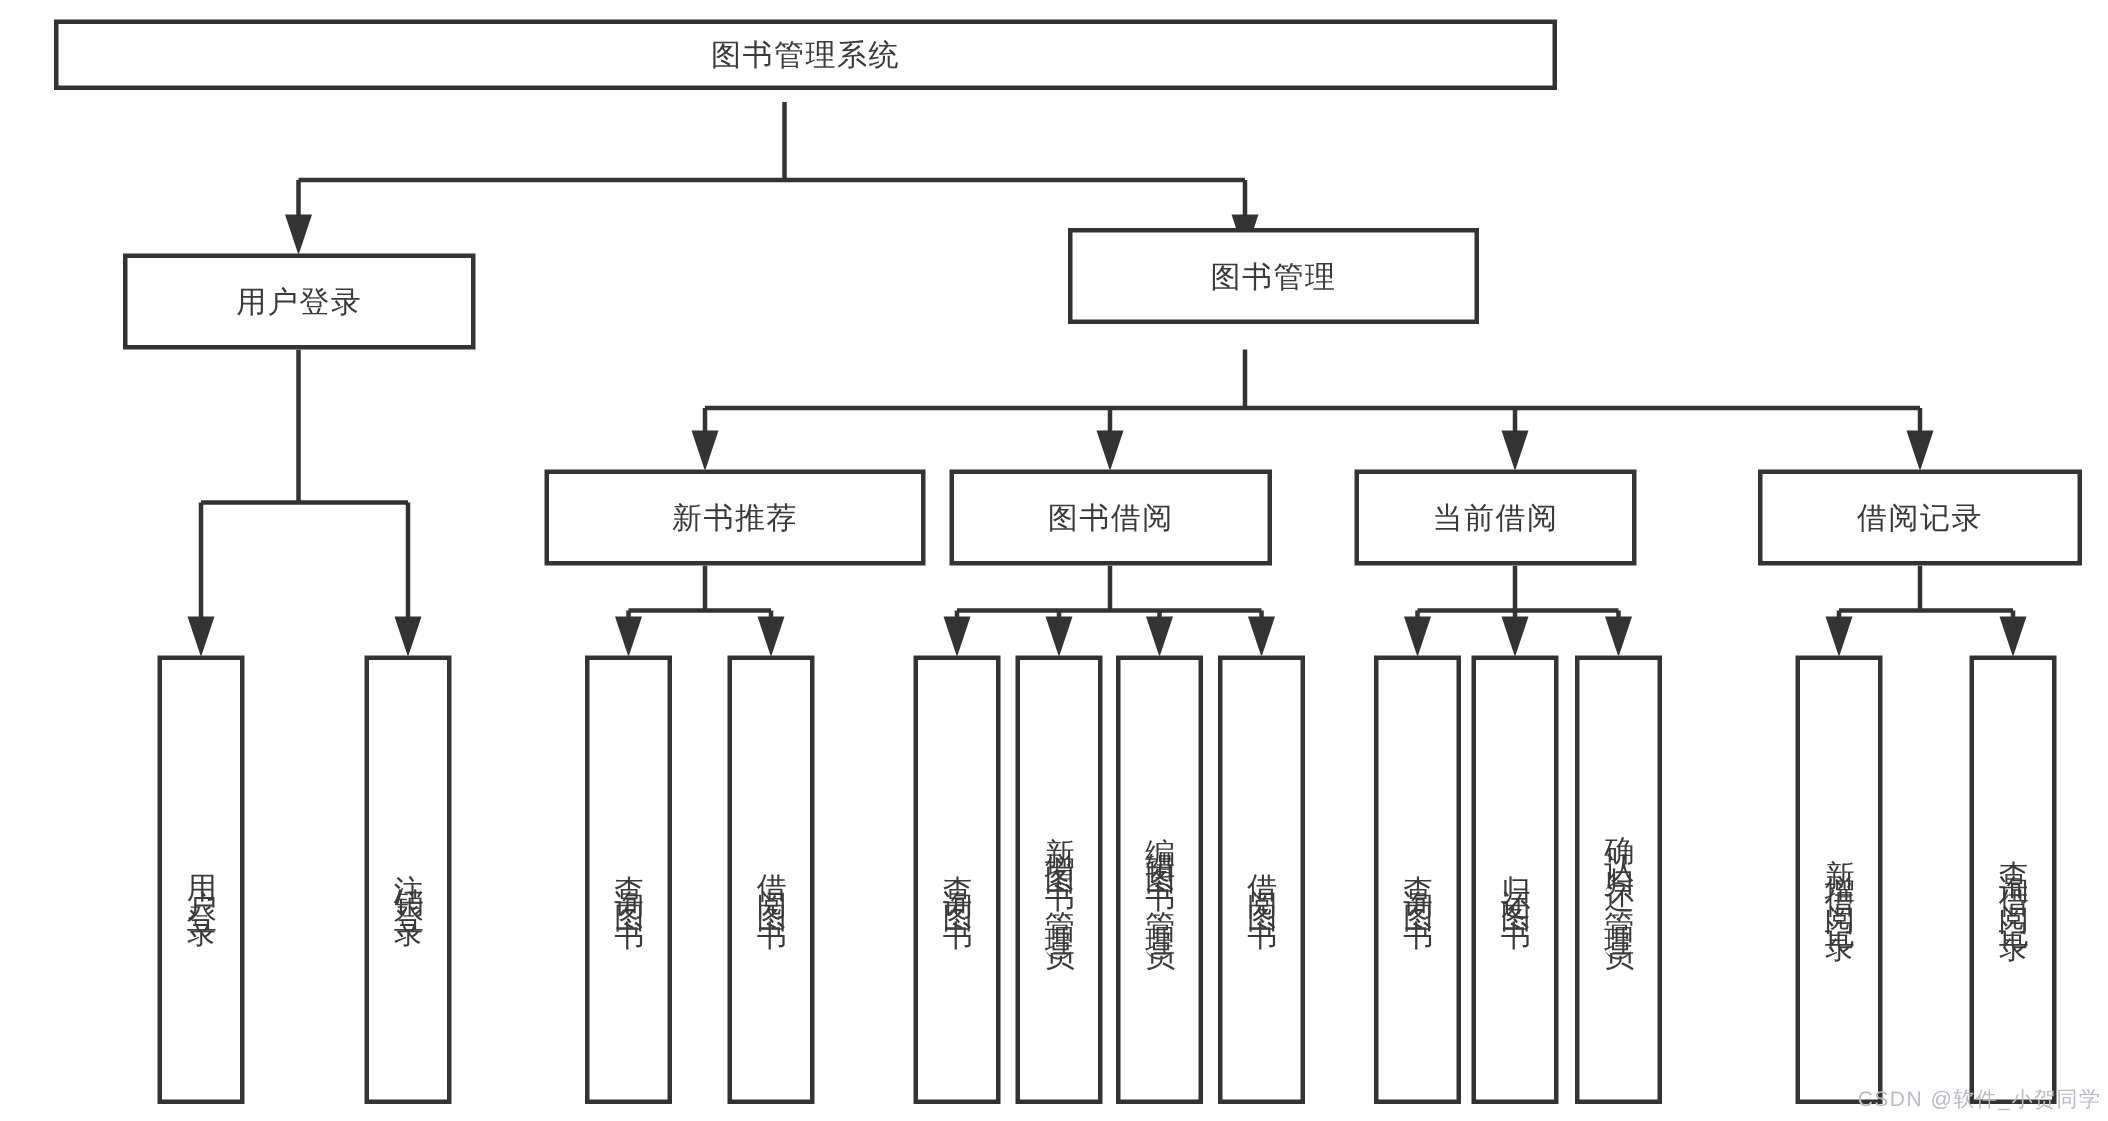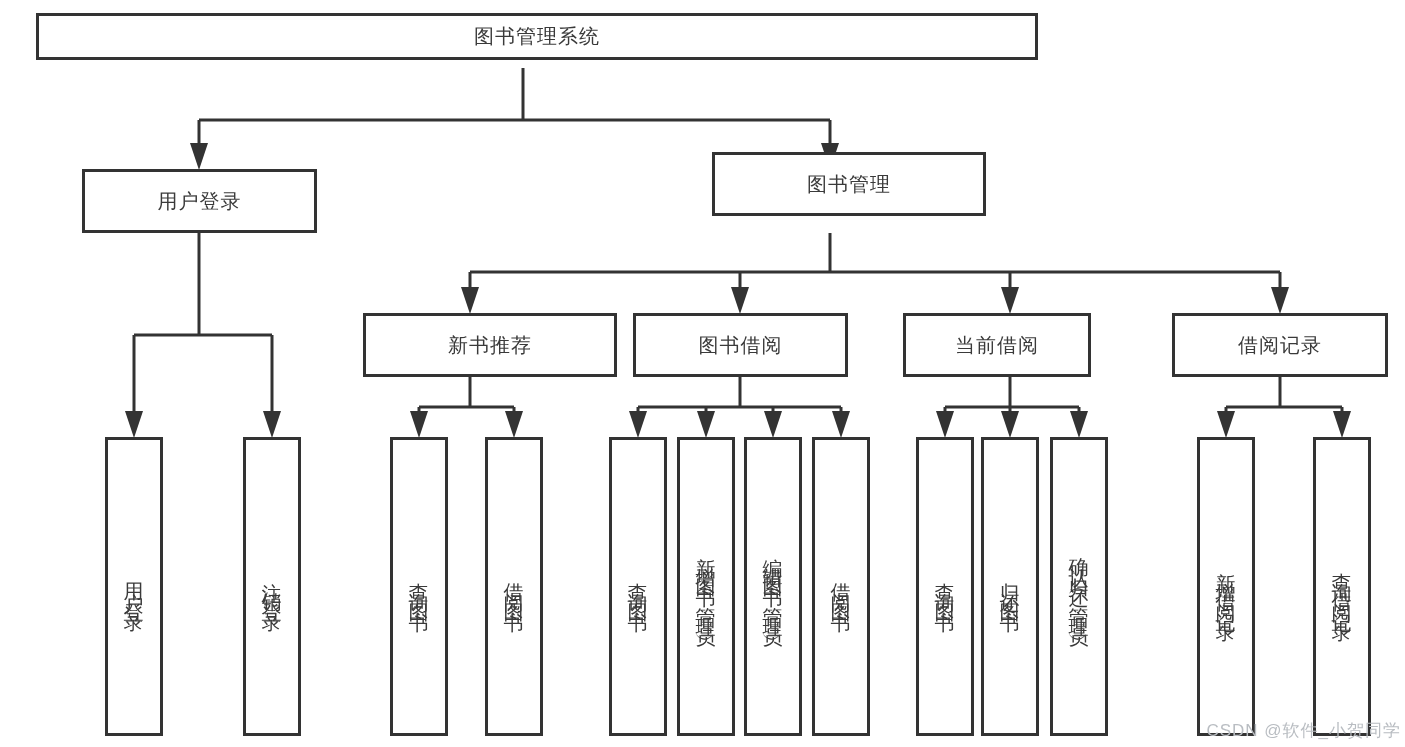--- a/index.html
+++ b/index.html
@@ -28,21 +28,21 @@
   .v{
     writing-mode:vertical-rl;
     letter-spacing:10px;
     font-size:20px;
     line-height:1;
   }
   .watermark{
     position:absolute;
     right:4px;
     bottom:5px;
-    font-size:17px;
+    font-size:14px;
     color:#b9bdc2;
     letter-spacing:1px;
     white-space:nowrap;
   }
 </style>
 </head>
 <body>
 
 <div class="canvas">
 

